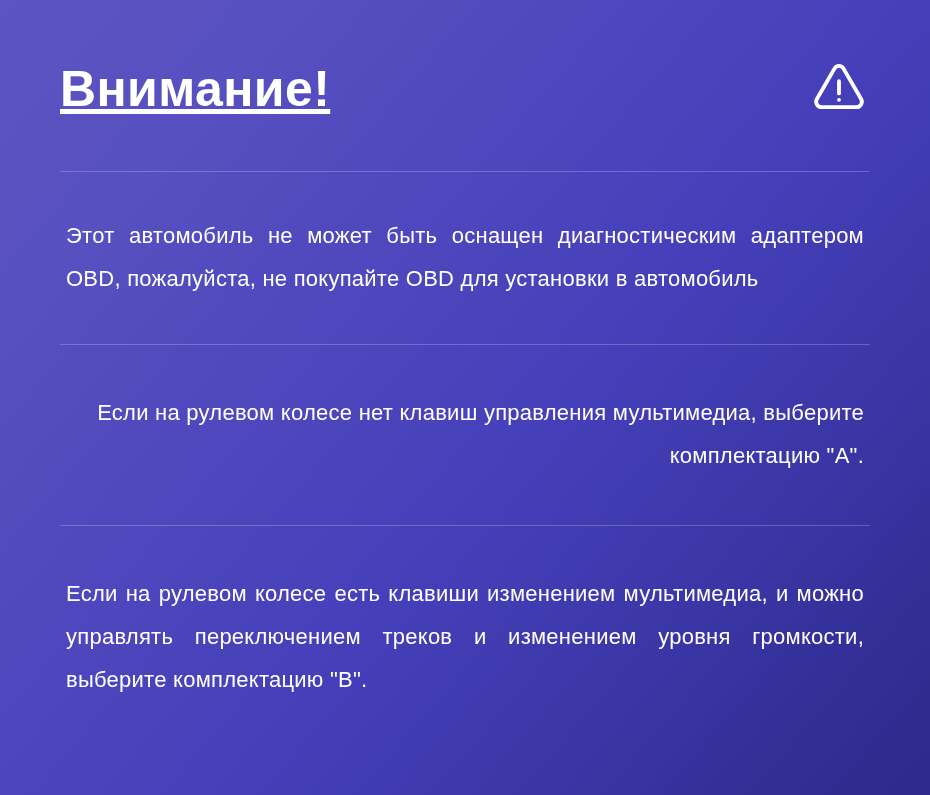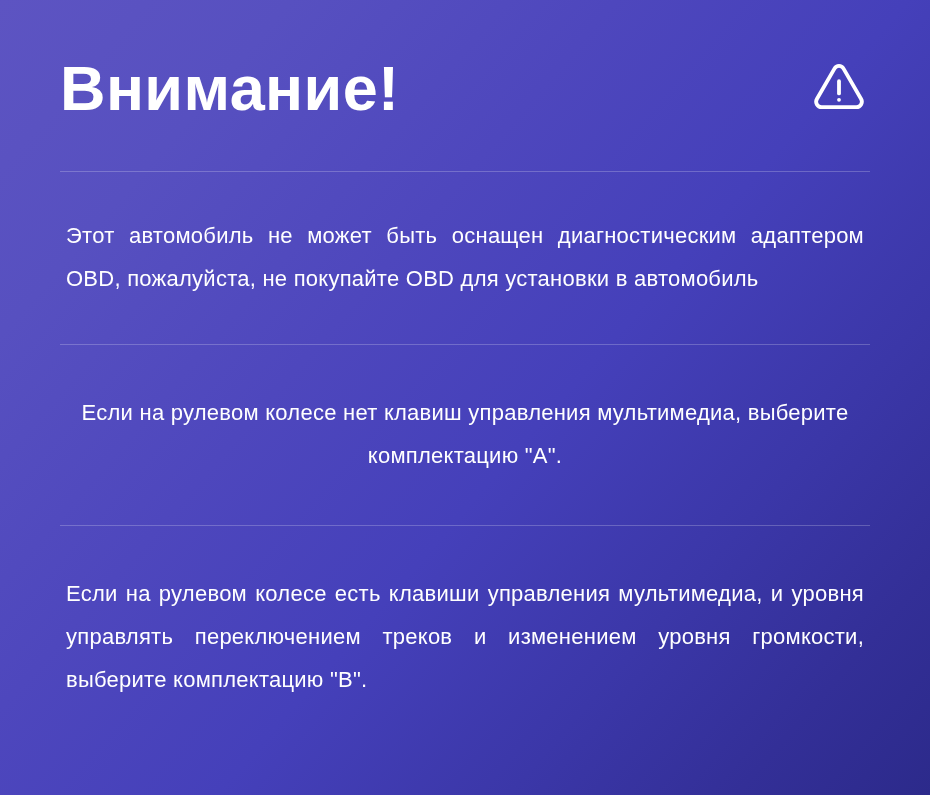--- a/index.html
+++ b/index.html
@@ -38,28 +38,29 @@
   
   .header-row {
     position: relative;
     height: 171px;
     display: flex;
     align-items: center;
     justify-content: space-between;
   }
 
   .title {
-    font-size: 63px;
+    font-size: 50px;
     font-weight: 700;
     letter-spacing: 0.4px;
     line-height: 1;
     margin: 0;
     padding-top: 6px;
     color: #ffffff;
     white-space: nowrap;
+    text-decoration: underline;
   }
 
   .warning-icon {
     width: 58px;
     height: 58px;
     flex: 0 0 auto;
     margin-right: 2px;
     margin-top: 4px;
     display: block;
   }
@@ -93,21 +94,21 @@
   #block-obd p {
     text-align: justify;
     text-align-last: left;
   }
 
   #block-variant-a {
     padding-top: 40px;
     padding-bottom: 42px;
   }
   #block-variant-a p {
-    text-align: center;
+    text-align: right;
   }
 
   #block-variant-b {
     padding-top: 40px;
     padding-bottom: 40px;
   }
   #block-variant-b p {
     text-align: justify;
     text-align-last: left;
   }
@@ -137,16 +138,16 @@
 
   <hr class="divider">
 
   <section class="block" id="block-variant-a">
     <p>Если на рулевом колесе нет клавиш управления мультимедиа, выберите комплектацию "А".</p>
   </section>
 
   <hr class="divider">
 
   <section class="block" id="block-variant-b">
-    <p>Если на рулевом колесе есть клавиши управления мультимедиа, и уровня управлять переключением треков и изменением уровня громкости, выберите комплектацию "В".</p>
+    <p>Если на рулевом колесе есть клавиши изменением мультимедиа, и можно управлять переключением треков и изменением уровня громкости, выберите комплектацию "В".</p>
   </section>
 
 </div>
 
 </body></html>

